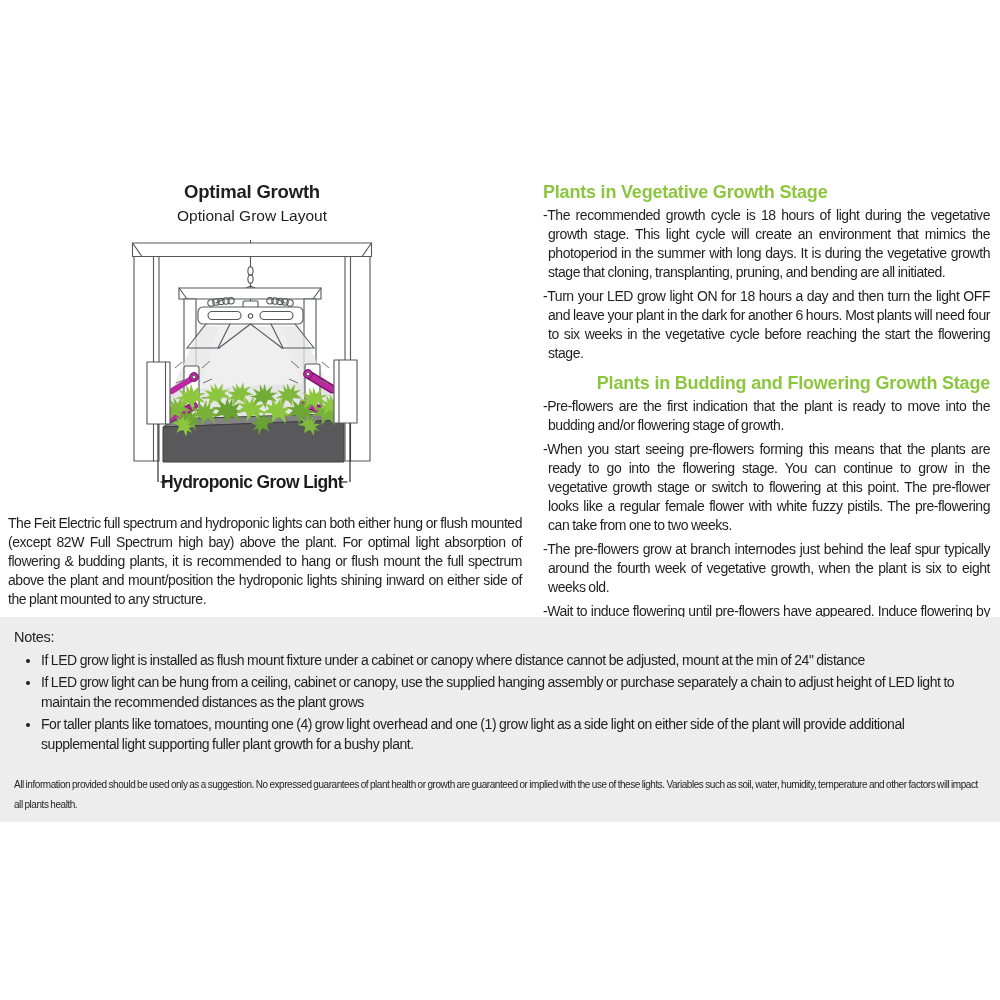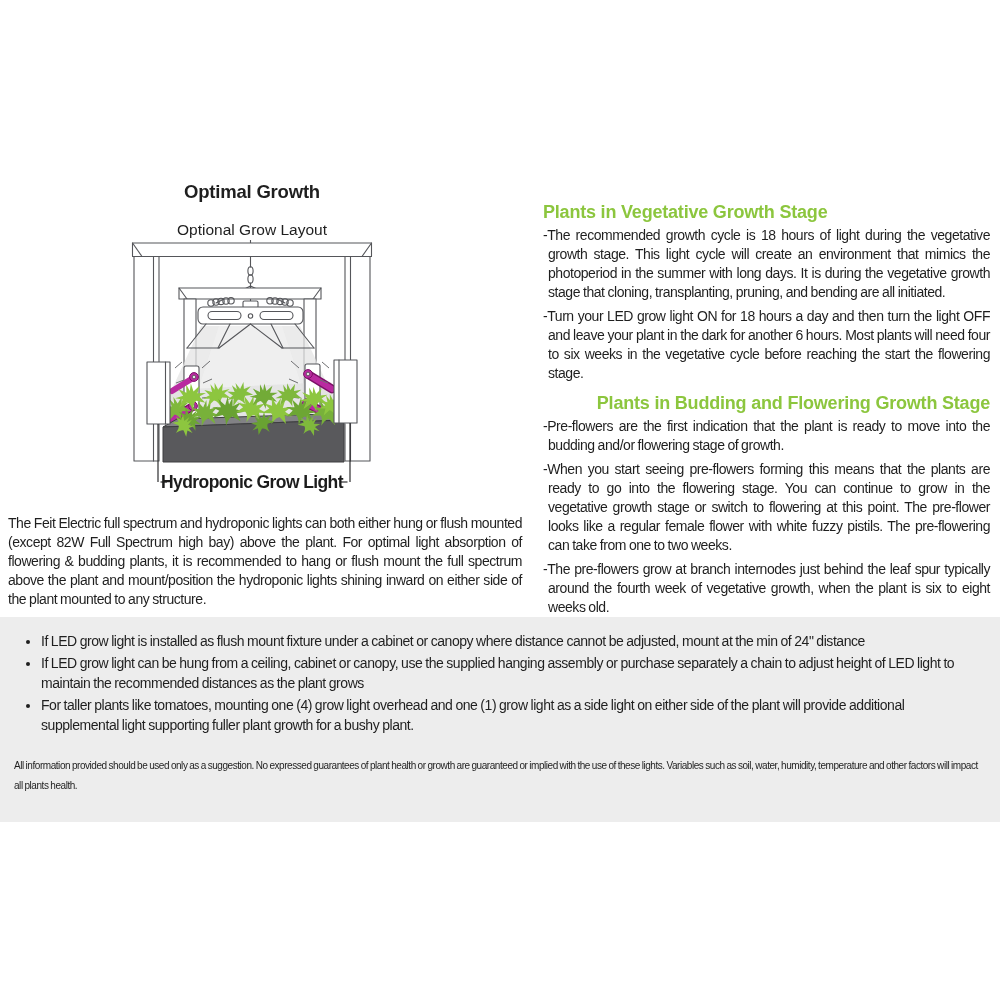--- a/index.html
+++ b/index.html
@@ -2,31 +2,31 @@
 <html style="--heading-green: #8cc63e; --magenta: #b92aa0; --magenta-dark: #7c1168; --plant-green: #8dc63f; --plant-green-dark: #6da634; --planter-gray: #59595c; --notes-bg: #ededed; --outline: #55565a; --text: #1f1f1f;"><head>
 <meta charset="utf-8">
 <style>
   html,body{margin:0;padding:0;}
   body{
     width:1000px;height:1000px;background:#ffffff;position:relative;overflow:hidden;
     font-family:"Liberation Sans", sans-serif;color:var(--text,#1f1f1f);
   }
   .title-block{position:absolute;left:126px;top:181px;width:252px;text-align:center;}
   .diagram-title{font-size:18.5px;font-weight:bold;letter-spacing:-0.2px;text-align:center;}
-  .diagram-subtitle{font-size:15.5px;margin-top:18px;}
+  .diagram-subtitle{font-size:15.5px;margin-top:4px;}
   svg.diagram{position:absolute;left:131px;top:240px;width:242px;height:262px;}
   .ln{stroke:var(--outline,#55565a);stroke-width:1.1;fill:none;stroke-linecap:round;stroke-linejoin:round;}
   .wh{stroke:var(--outline,#55565a);stroke-width:1.1;fill:#ffffff;stroke-linejoin:round;}
   .ray{stroke:#6e6e71;stroke-width:1;}
   .diagram-label{font-family:"Liberation Sans",sans-serif;font-weight:bold;font-size:17.5px;letter-spacing:-0.6px;fill:#1c1c1c;}
   .left-para{
     position:absolute;left:8px;top:514px;width:514px;margin:0;
     font-size:14px;line-height:19px;text-align:justify;letter-spacing:-0.45px;word-spacing:-0.5px;
   }
-  .right-col{position:absolute;left:543px;top:182px;width:447px;margin-top:20px;}
+  .right-col{position:absolute;left:543px;top:182px;width:447px;}
   .sec-heading{
     font-size:18px;font-weight:bold;color:var(--heading-green,#8cc63e);
     letter-spacing:-0.2px;margin:0 0 3px 0;line-height:21px;
   }
   .sec-heading.mt{margin-top:10px;text-align:right;}
   .right-col p{
     margin:0 0 5px 0;font-size:14px;line-height:19px;text-align:justify;
     letter-spacing:-0.45px;word-spacing:-0.5px;padding-left:5px;text-indent:-5px;
   }
   .notes-box{
@@ -212,20 +212,21 @@
     <p>-Turn your LED grow light ON for 18 hours a day and then turn the light OFF and leave your plant in the dark for another 6 hours. Most plants  will need four to six weeks in the vegetative cycle before reaching the start the flowering stage.</p>
 
     <div class="sec-heading mt">Plants in Budding and Flowering Growth Stage</div>
     <p>-Pre-flowers are the first indication that the plant is ready to move into the budding and/or flowering stage of growth.</p>
     <p>-When you start seeing pre-flowers forming this means that the plants are ready to go into the flowering stage. You can continue to grow in the vegetative growth stage or switch to flowering at this point. The pre-flower looks like a regular female flower with white fuzzy pistils. The pre-flowering can take from one to two weeks.</p>
     <p>-The pre-flowers grow at branch internodes just  behind the leaf spur typically around the fourth week of vegetative growth, when the plant is six  to eight weeks old.</p>
     <p>-Wait to induce flowering until pre-flowers have appeared. Induce flowering by switching your light cycle to 12 hours of uninterrupted darkness and 12 hours of light.</p>
   </div>
 
   <div class="notes-box">
+    <div class="notes-heading">Notes:</div>
     <ul>
       <li>If LED grow light is installed as flush mount fixture under a cabinet or canopy where distance cannot be adjusted, mount at the min of 24" distance</li>
       <li>If LED grow light can be hung from a ceiling, cabinet or canopy, use the supplied hanging assembly or purchase separately a chain to adjust height of  LED light to maintain the recommended distances as the plant grows</li>
       <li>For taller plants like tomatoes, mounting one (4) grow light overhead and one (1) grow light as a side light on either side of the  plant will provide additional supplemental light supporting fuller plant growth for a bushy plant.</li>
     </ul>
     <p class="disclaimer">All information provided should be used only as a suggestion. No expressed guarantees of plant health or growth are guaranteed or implied with the use of these lights. Variables such as soil, water, humidity, temperature and other factors will impact all plants health.</p>
   </div>
 
 </div>
 

